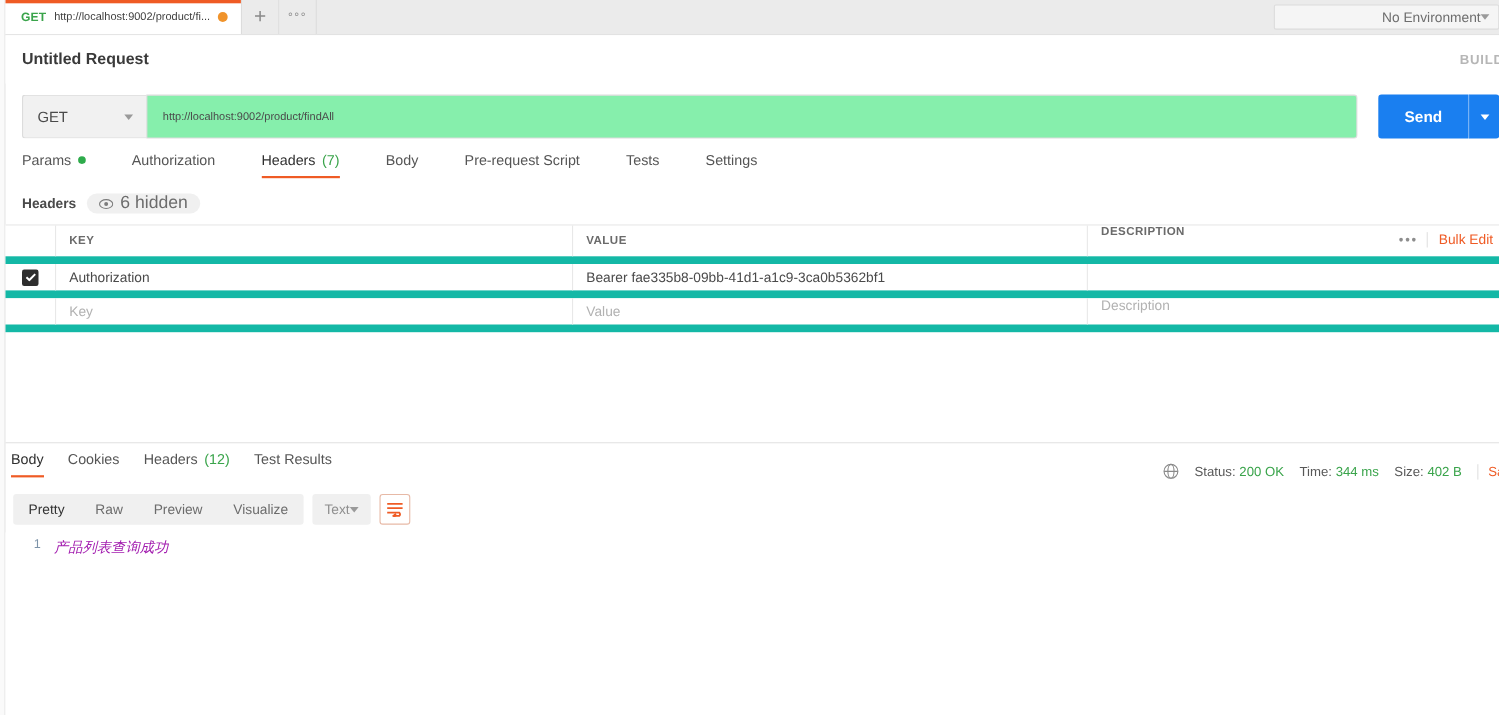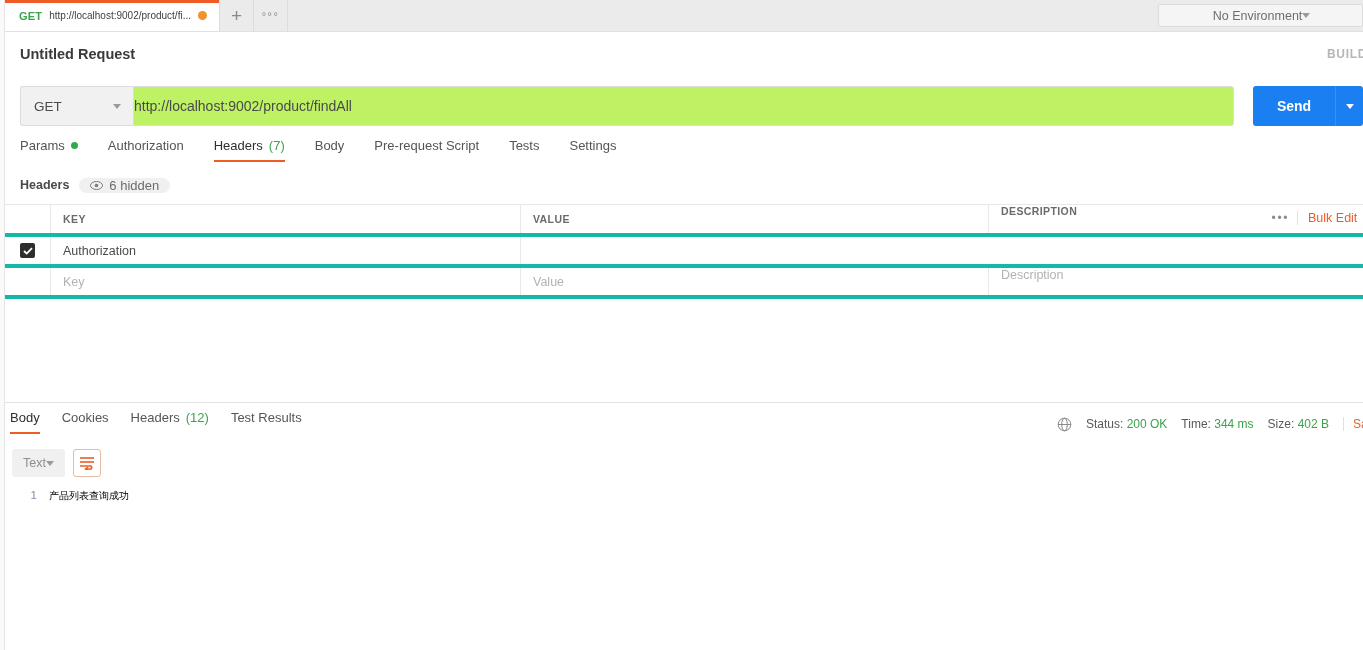--- a/index.html
+++ b/index.html
@@ -45,21 +45,21 @@
   }
   .tab-more { font-size: 11px; letter-spacing: 1.4px; }
 
   .env-wrap {
     margin-left: auto; display: flex; align-items: center;
     padding-right: 0; background: #ebebeb;
   }
   .env-select {
     width: 205px; height: 23px; background: #f5f5f5;
     border: 1px solid #dcdcdc; border-radius: 2px;
-    display: flex; align-items: center; justify-content: center;
+    display: flex; align-items: center; justify-content: flex-end;
     padding: 0 8px 0 10px; font-size: 12.5px; color: #6e6e6e;
   }
   .caret { width: 0; height: 0; border-left: 4px solid transparent; border-right: 4px solid transparent;
            border-top: 5px solid #9a9a9a; }
 
   
   .req-title-row {
     position: absolute; left: 5px; top: 32px; right: 0; height: 44px;
     display: flex; align-items: center; padding: 0 0 0 15px;
     background: #fff;
@@ -75,41 +75,41 @@
     position: absolute; left: 20px; top: 86px; right: 0; height: 40px;
     display: flex; align-items: stretch;
   }
   .method-box {
     width: 113px; background: #f1f1f1; border: 1px solid #dcdcdc; border-right: none;
     border-radius: 3px 0 0 3px;
     display: flex; align-items: center; justify-content: space-between;
     padding: 0 12px 0 13px; font-size: 13.5px; color: #4a4a4a;
   }
   .url-input {
-    flex: 1; background: #bef264; border: 1px solid #dcdcdc;
+    flex: 1; background: #86efac; border: 1px solid #dcdcdc;
     border-left: 1px solid #dcdcdc; border-radius: 0 3px 3px 0;
-    display: flex; align-items: center; 
-    font-size: 14px; color: #4a4a4a;
+    display: flex; align-items: center; padding-left: 14px;
+    font-size: 10px; color: #4a4a4a;
   }
   .send-wrap { display: flex; margin-left: 19px; }
   .send-btn {
     width: 82px; background: #1a7ff0; color: #fff;
     display: flex; align-items: center; justify-content: center;
     font-size: 14px; font-weight: bold; border-radius: 3px 0 0 3px;
   }
   .send-caret {
     width: 28px; background: #1a7ff0; border-left: 1px solid #3b91f2;
     display: flex; align-items: center; justify-content: center; border-radius: 0 3px 3px 0;
   }
   .send-caret .caret { border-top-color: #ffffff; }
 
   
   .req-tabs {
     position: absolute; left: 20px; top: 138px; right: 0; height: 30px;
-    display: flex; align-items: flex-start; gap: 30px;
+    display: flex; align-items: flex-start; gap: 42px;
   }
   .rtab {
     position: relative; font-size: 13px; color: #555; padding-bottom: 9px;
     display: flex; align-items: center; gap: 6px; white-space: nowrap;
   }
   .rtab.active { color: #2f2f2f; }
   .rtab.active::after {
     content: ""; position: absolute; left: 0; right: 0; bottom: 0; height: 2px; background: #ef5b25;
   }
   .rtab .count { color: #3aa44b; }
@@ -117,27 +117,27 @@
 
   
   .headers-sub {
     position: absolute; left: 20px; top: 174px; height: 22px;
     display: flex; align-items: center; gap: 10px;
   }
   .headers-sub-label { font-size: 12.5px; font-weight: bold; color: #4a4a4a; }
   .hidden-pill {
     display: flex; align-items: center; gap: 6px;
     background: #f0f0f0; border-radius: 11px; padding: 0 11px;
-    font-size: 13px; color: #6c6c6c;
+    font-size: 16px; color: #6c6c6c;
   }
   .eye { display: block; }
 
   
   .tbl { position: absolute; left: 5px; top: 204px; right: 0; }
-  .trow { display: flex; align-items: stretch; border-bottom: 4px solid #14b8a6; }
+  .trow { display: flex; align-items: stretch; border-bottom: 7px solid #14b8a6; }
   .trow.head { border-top: 1px solid #e8e8e8; background: #fff; }
   .cchk {
     width: 46px; border-right: 1px solid #e8e8e8; display: flex;
     align-items: center; justify-content: center; flex: none;
   }
   .ckey   { width: 470px; border-right: 1px solid #e8e8e8; flex: none; display:flex; align-items:center; padding-left: 12px; }
   .cval   { width: 468px; border-right: 1px solid #e8e8e8; flex: none; display:flex; align-items:center; padding-left: 12px; }
   .cdesc  { flex: 1; display: flex; align-items: flex-start; padding-left: 12px; }
   .trow.head .cchk, .trow.head .ckey, .trow.head .cval, .trow.head .cdesc { height: 28px; }
   .trow.data { height: 31px; }
@@ -157,21 +157,21 @@
   
   .split { position: absolute; left: 5px; right: 0; top: 402px; height: 1px; background: #e3e3e3; }
 
   
   .resp-tabs {
     position: absolute; left: 10px; top: 410px; height: 28px;
     display: flex; align-items: flex-start; gap: 22px;
   }
   .resp-meta {
     position: absolute; right: 0; top: 412px; height: 24px;
-    display: flex; align-items: center; gap: 14px; font-size: 12px; color: #585858;
+    display: flex; align-items: flex-end; gap: 14px; font-size: 12px; color: #585858;
   }
   .meta-val { color: #3aa44b; }
   .save-resp { color: #ef5b25; font-size: 12px; width: 20px; overflow: hidden; white-space: nowrap;
                border-left: 1px solid #e0e0e0; padding-left: 9px; }
 
   
   .body-tools {
     position: absolute; left: 12px; top: 449px; height: 28px;
     display: flex; align-items: center; gap: 8px;
   }
@@ -186,21 +186,21 @@
   }
   .wrapbtn {
     width: 28px; height: 28px; border: 1px solid #e7b9a6; border-radius: 3px;
     display: flex; align-items: center; justify-content: center;
   }
 
   
   .resp-body { position: absolute; left: 5px; top: 484px; right: 0; bottom: 0; background: #fff; }
   .codeline { display: flex; align-items: flex-start; padding-top: 5px; }
   .lineno { width: 44px; text-align: right; padding-right: 12px; font-size: 11.5px; color: #7d93a8; }
-  .codetext { font-size: 10px; color: #000000; }
+  .codetext { font-size: 13px; color: #a21caf; font-style: italic; }
 </style>
 </head>
 <body>
 
 <div class="left-rail"></div>
 
 <div class="tabbar">
   <div class="req-tab">
     <span class="req-method">GET</span>
     <span class="req-url">http://localhost:9002/product/fi...</span>
@@ -294,20 +294,23 @@
   <div class="trow data">
     <div class="cchk">
       <span class="chk">
         <svg width="10" height="8" viewBox="0 0 10 8">
           <path d="M1 4 L3.7 6.6 L9 1.2" fill="none" stroke="#ffffff" stroke-width="1.8"></path>
         </svg>
       </span>
     </div>
     <div class="ckey">
         <span class="cellval">Authorization</span>
+      </div>
+    <div class="cval">
+        <span class="cellval">Bearer fae335b8-09bb-41d1-a1c9-3ca0b5362bf1</span>
       </div>
     <div class="cdesc">
         <span class="cellval"></span>
       </div>
   </div>
 
   <div class="trow data">
     <div class="cchk"></div>
     <div class="ckey">
         <span class="cellph">Key</span>
@@ -355,20 +358,26 @@
     <span class="meta-val">344 ms</span>
   </span>
   <span>
     <span>Size:</span>
     <span class="meta-val">402 B</span>
   </span>
   <span class="save-resp">Save Response</span>
 </div>
 
 <div class="body-tools">
+  <div class="seg">
+    <span class="on">Pretty</span>
+    <span>Raw</span>
+    <span>Preview</span>
+    <span>Visualize</span>
+  </div>
   <div class="typesel">
     <span>Text</span>
     <span class="caret"></span>
   </div>
   <div class="wrapbtn">
     <svg width="16" height="14" viewBox="0 0 16 14">
       <line x1="1" y1="2" x2="15" y2="2" stroke="#ef5b25" stroke-width="1.6"></line>
       <line x1="1" y1="6" x2="15" y2="6" stroke="#ef5b25" stroke-width="1.6"></line>
       <path d="M1 10 H12 a2.2 2.2 0 0 1 0 3 H7" fill="none" stroke="#ef5b25" stroke-width="1.6"></path>
       <path d="M9 11 L6.6 13 L9 14.6" fill="none" stroke="#ef5b25" stroke-width="1.6"></path>

